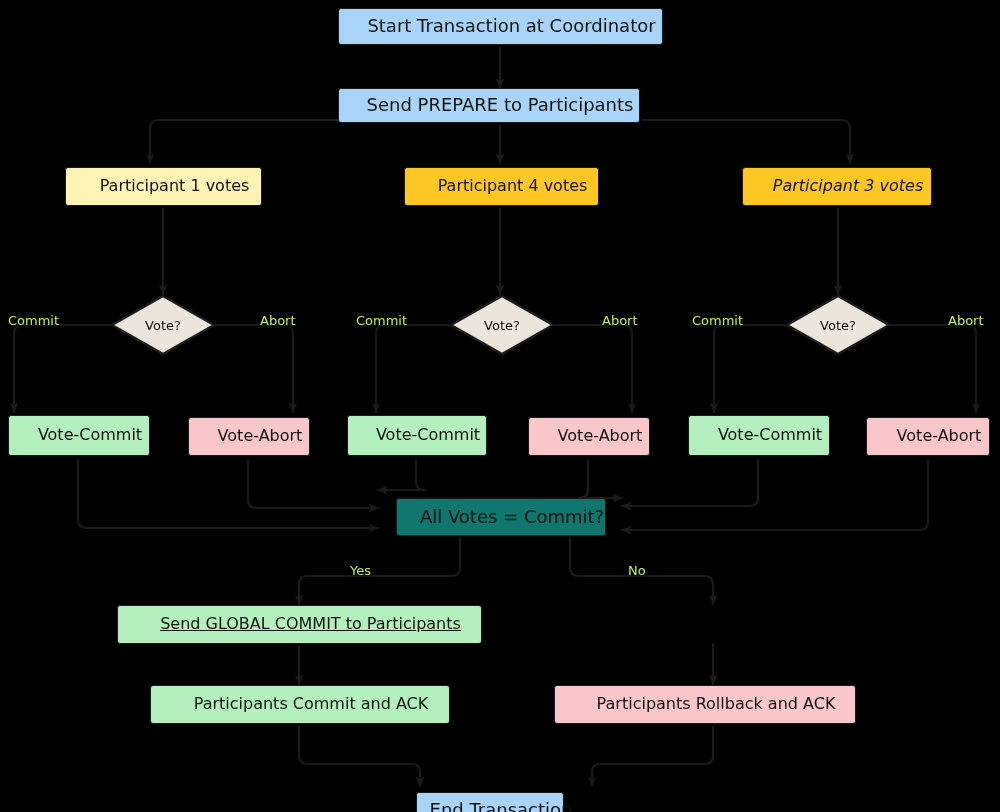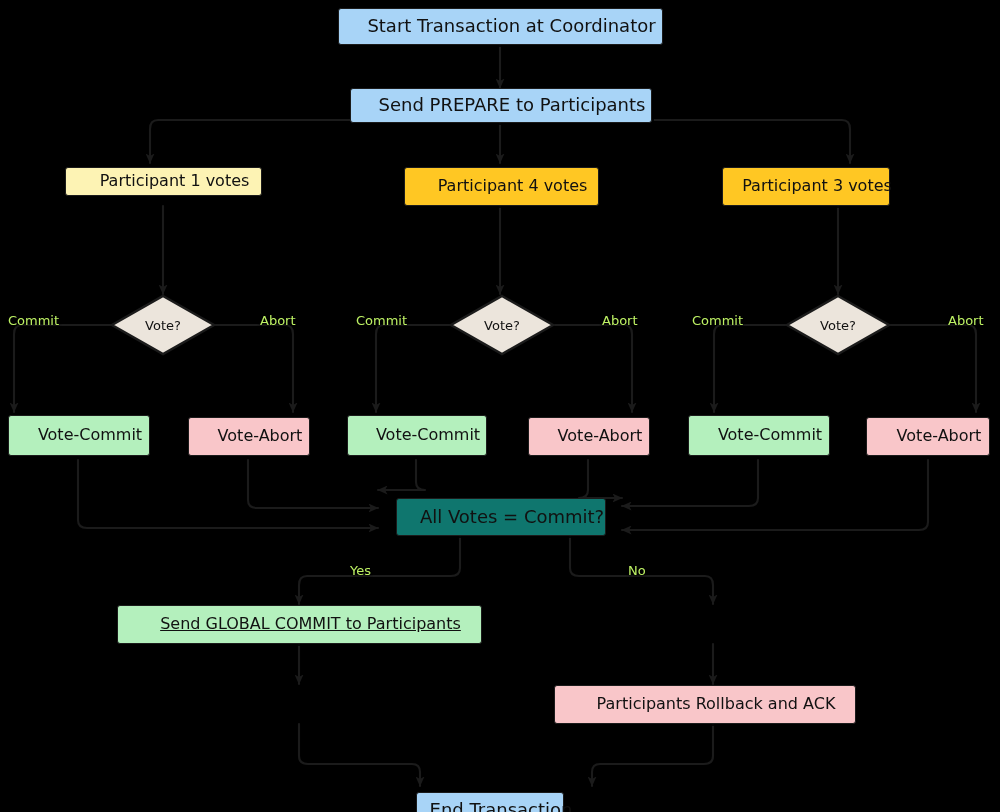--- a/index.html
+++ b/index.html
@@ -72,33 +72,33 @@
 
       <path d="M299,724 L299,756 Q299,764 308,764 L412,764 Q420,764 420,772 L420,786"></path>
       <path d="M713,724 L713,756 Q713,764 704,764 L600,764 Q592,764 592,772 L592,786"></path>
     </g>
   </svg>
 
   <div class="node n-blue f18" style="left:338px;top:8px;width:325px;height:37px;">
     <span>Start Transaction at Coordinator</span>
   </div>
 
-  <div class="node n-blue f18" style="left:350px;top:88px;width:302px;height:35px;">
+  <div class="node n-blue f18" style="left:338px;top:88px;width:302px;height:35px;">
     <span>Send PREPARE to Participants</span>
   </div>
 
-  <div class="node n-yellow-l f16" style="left:65px;top:167px;width:197px;height:29px;">
+  <div class="node n-yellow-l f16" style="left:65px;top:167px;width:197px;height:39px;">
     <span>Participant 1 votes</span>
   </div>
 
   <div class="node n-amber f16" style="left:404px;top:167px;width:195px;height:39px;">
     <span>Participant 4 votes</span>
   </div>
 
-  <div class="node n-amber f16" style="left:722px;top:167px;width:168px;height:39px;">
+  <div class="node n-amber f16" style="left:742px;top:167px;width:190px;height:39px;font-style:italic;">
     <span>Participant 3 votes</span>
   </div>
 
   <div class="diamond" style="left:110px;top:294px;">
     <svg width="106" height="62" viewBox="0 0 106 62">
       <polygon points="53,2 104,31 53,60 2,31" fill="#ece5dc" stroke="#1b1b1b" stroke-width="2.4"></polygon>
     </svg>
     <div class="dlabel" style="left:0;top:0;width:106px;height:62px;">
       <span>Vote?</span>
     </div>
@@ -152,20 +152,23 @@
     <span>All Votes = Commit?</span>
   </div>
 
   <div class="elabel" style="left:350px;top:563px;"><span>Yes</span></div>
   <div class="elabel" style="left:628px;top:563px;"><span>No</span></div>
 
   <div class="node n-green f16" style="left:117px;top:605px;width:365px;height:39px;text-decoration:underline;">
     <span>Send GLOBAL COMMIT to Participants</span>
   </div>
 
+  <div class="node n-green f16" style="left:150px;top:685px;width:300px;height:39px;">
+    <span>Participants Commit and ACK</span>
+  </div>
   <div class="node n-pink f16" style="left:554px;top:685px;width:302px;height:39px;">
     <span>Participants Rollback and ACK</span>
   </div>
 
   <div class="node n-blue f18" style="left:416px;top:792px;width:148px;height:37px;">
     <span>End Transaction</span>
   </div>
 
 </div>
 

